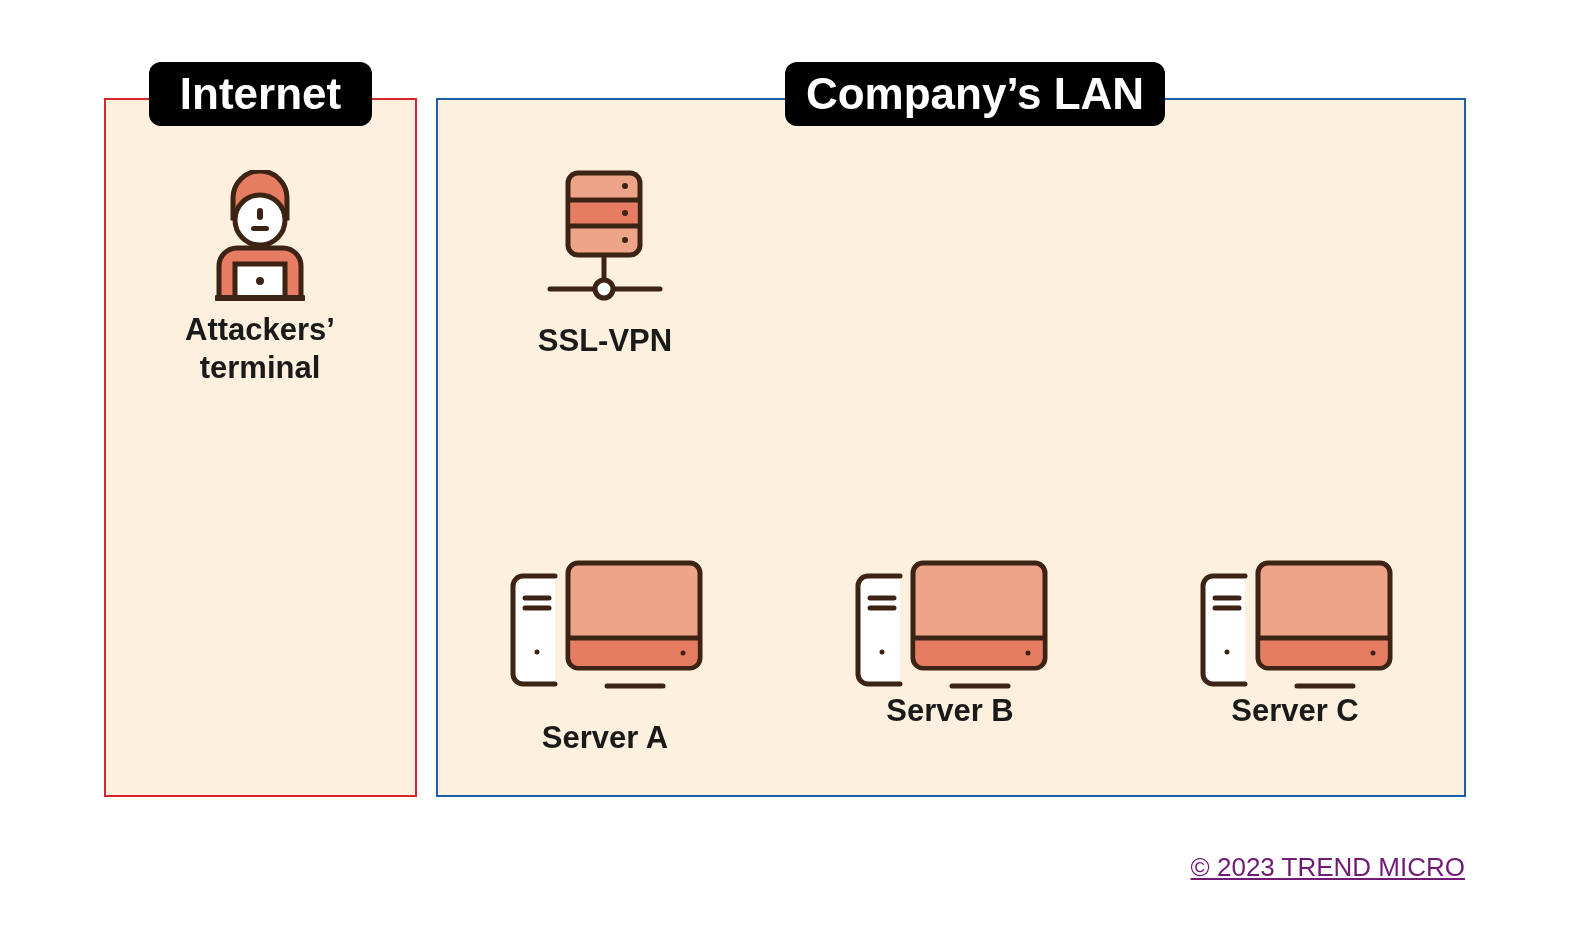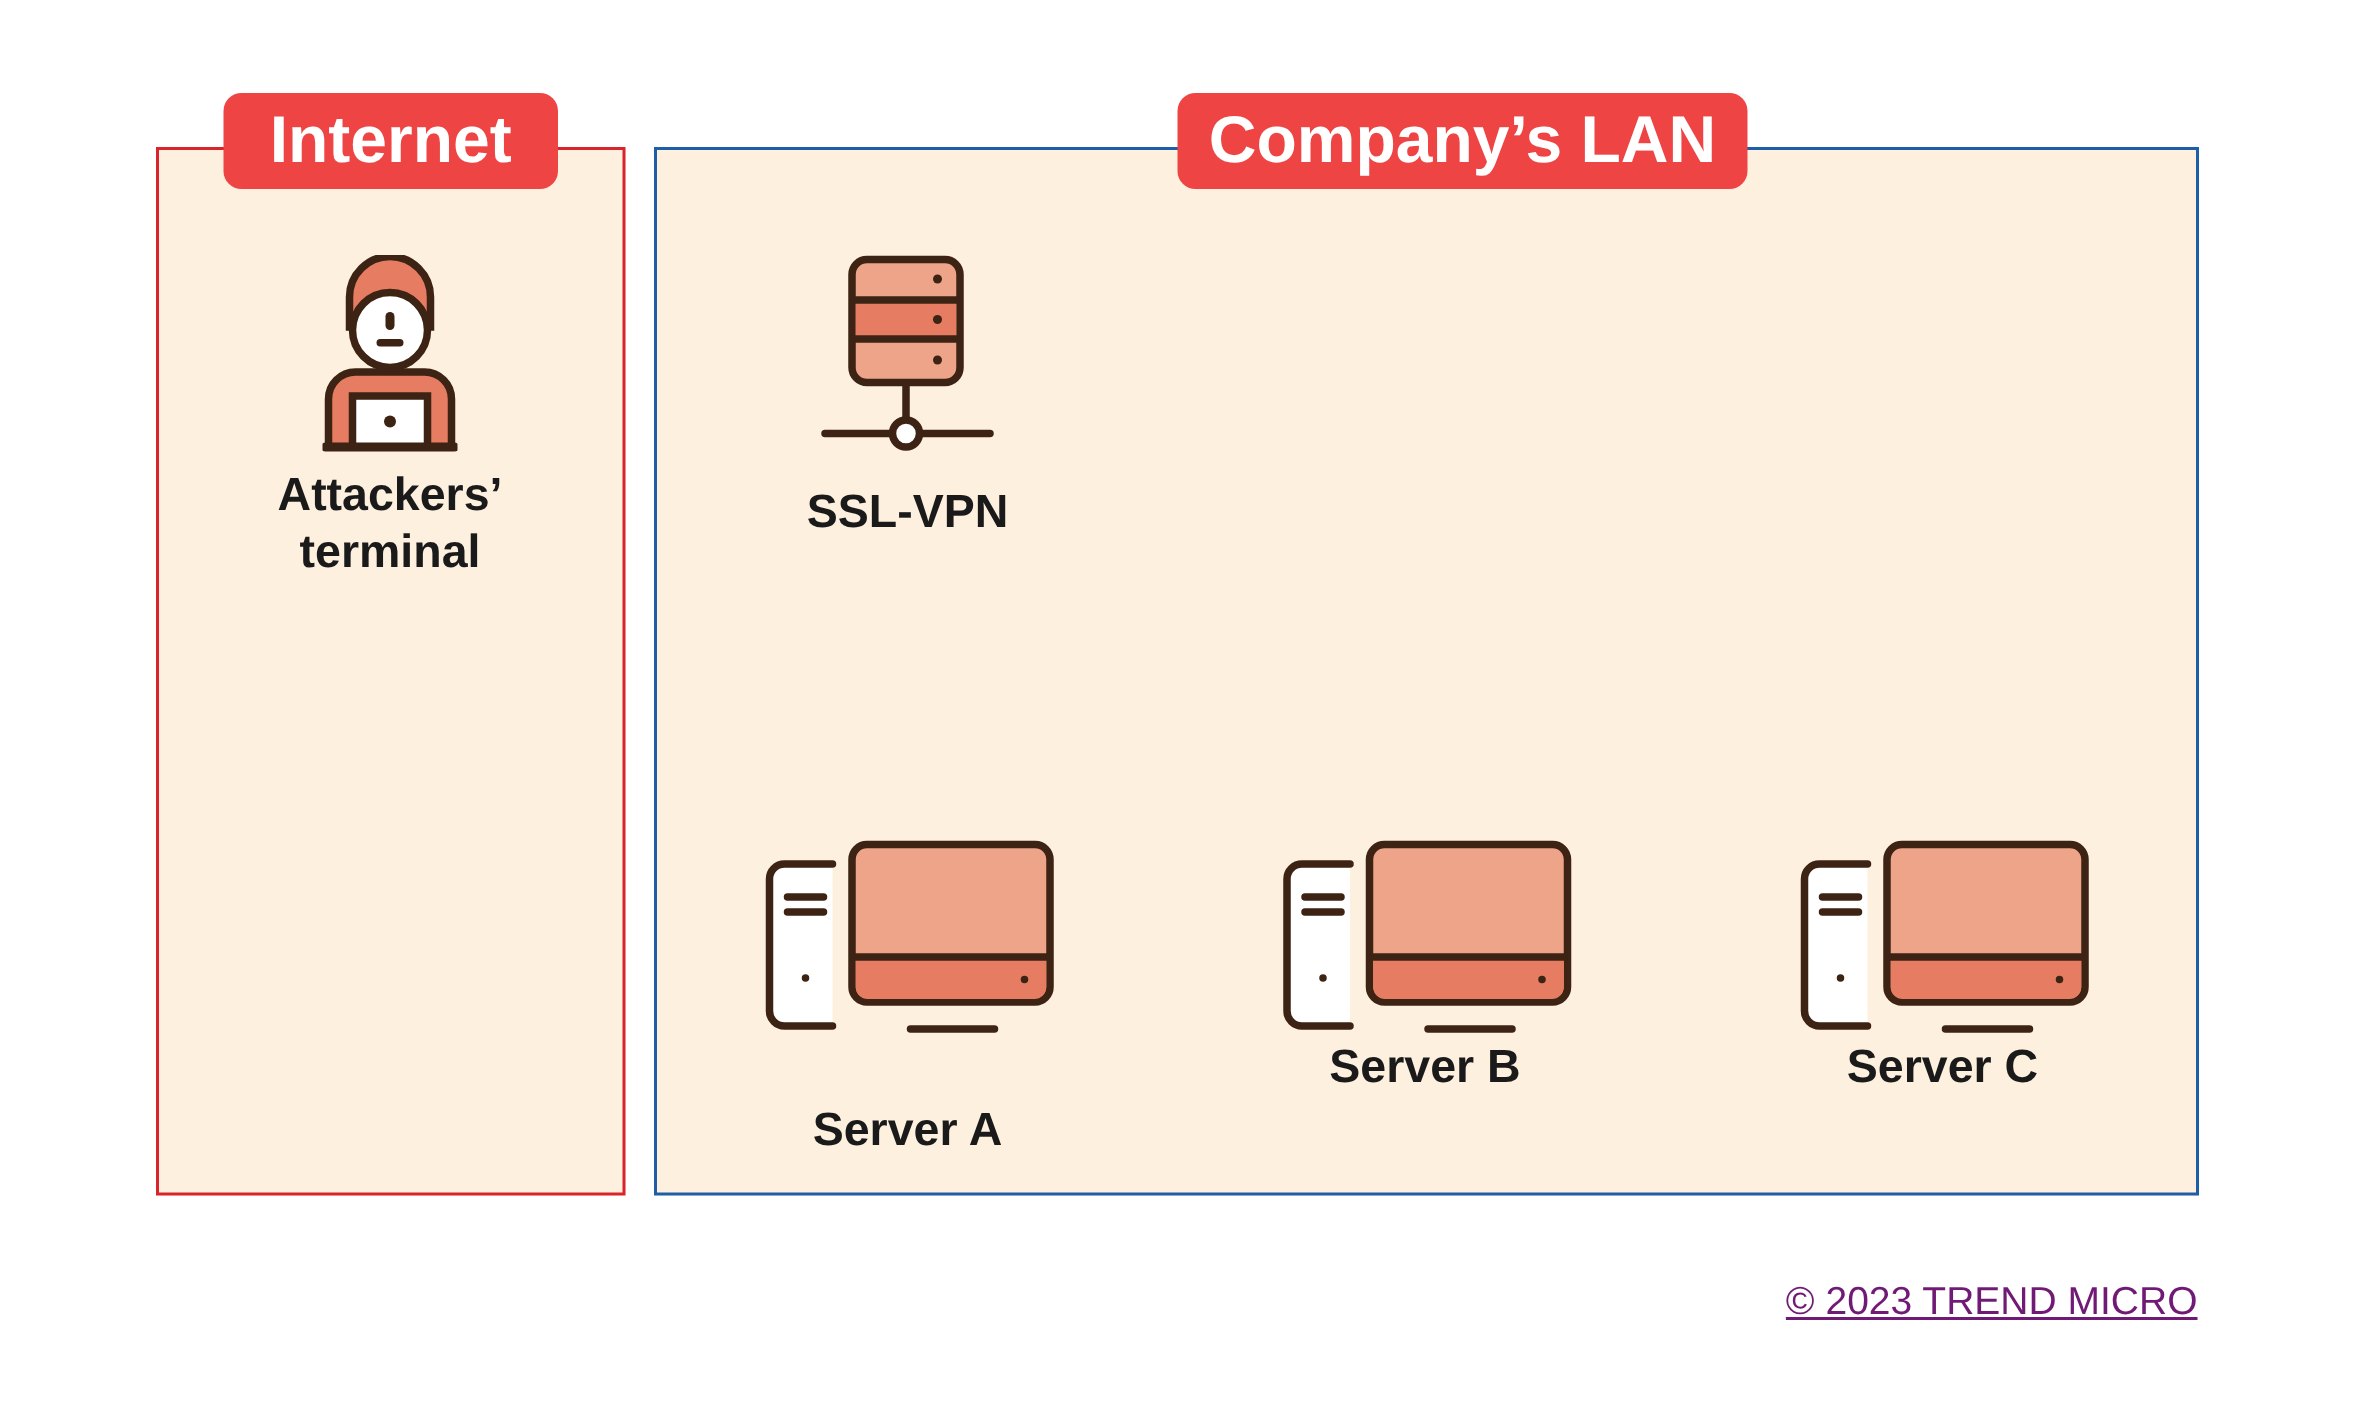--- a/index.html
+++ b/index.html
@@ -1,21 +1,21 @@
 <!DOCTYPE html>
 <html><head>
 <meta charset="utf-8">
 <style>
   html, body { margin:0; padding:0; background:#ffffff; }
   body { width:1583px; height:949px; position:relative; overflow:hidden;
          font-family:"Liberation Sans", sans-serif; }
   .zone { position:absolute; background:#fdf0de; box-sizing:border-box; }
   #zone-internet { left:104px; top:98px; width:313px; height:699px; border:2.5px solid #d9232d; }
   #zone-lan { left:436px; top:98px; width:1030px; height:699px; border:2.5px solid #1e5ea8; }
-  .tag { position:absolute; background:#ef4444; color:#ffffff; border-radius:12px;
+  .tag { position:absolute; background:#000000; color:#ffffff; border-radius:12px;
          font-weight:bold; font-size:44px; text-align:center; line-height:64px; height:64px; }
   #tag-internet { left:149px; top:62px; width:223px; }
   #tag-lan { left:785px; top:62px; width:380px; }
   .node { position:absolute; text-align:center; }
   .label { font-weight:bold; font-size:31px; color:#1a1a1a; line-height:38px; }
   .icon svg { display:block; margin:0 auto; }
   #copyright { position:absolute; right:118px; top:852px; color:#701a75; font-size:26px;text-decoration:underline; }
 </style>
 </head>
 <body>
@@ -68,21 +68,21 @@
       <line x1="18" y1="38" x2="42" y2="38" stroke="#3d2314" stroke-width="5" stroke-linecap="round"></line>
       <line x1="18" y1="48" x2="42" y2="48" stroke="#3d2314" stroke-width="5" stroke-linecap="round"></line>
       <circle cx="30" cy="92" r="2.5" fill="#3d2314"></circle>
       <rect x="61" y="3" width="132" height="105" rx="10" fill="#eda488" stroke="#3d2314" stroke-width="5"></rect>
       <path d="M63.5 78 H190.5 V98 a8 8 0 0 1 -8 8 H71.5 a8 8 0 0 1 -8 -8 Z" fill="#e67c62"></path>
       <line x1="61" y1="78" x2="193" y2="78" stroke="#3d2314" stroke-width="5"></line>
       <circle cx="176" cy="93" r="2.5" fill="#3d2314"></circle>
       <line x1="100" y1="126" x2="156" y2="126" stroke="#3d2314" stroke-width="5" stroke-linecap="round"></line>
     </svg>
   </div>
-  <div class="label" style="margin-top:42px;">Server A</div>
+  <div class="label" style="margin-top:27px;">Server A</div>
 </div>
 
 <div class="node" style="left:850px; top:560px; width:200px;">
   <div class="icon">
     <svg width="196" height="132" viewBox="0 0 196 132">
       <path d="M48 16 H16 a10 10 0 0 0 -10 10 V114 a10 10 0 0 0 10 10 H48 Z" fill="#fff"></path>
       <path d="M48 16 H16 a10 10 0 0 0 -10 10 V114 a10 10 0 0 0 10 10 H48" fill="none" stroke="#3d2314" stroke-width="5" stroke-linecap="round"></path>
       <line x1="18" y1="38" x2="42" y2="38" stroke="#3d2314" stroke-width="5" stroke-linecap="round"></line>
       <line x1="18" y1="48" x2="42" y2="48" stroke="#3d2314" stroke-width="5" stroke-linecap="round"></line>
       <circle cx="30" cy="92" r="2.5" fill="#3d2314"></circle>

